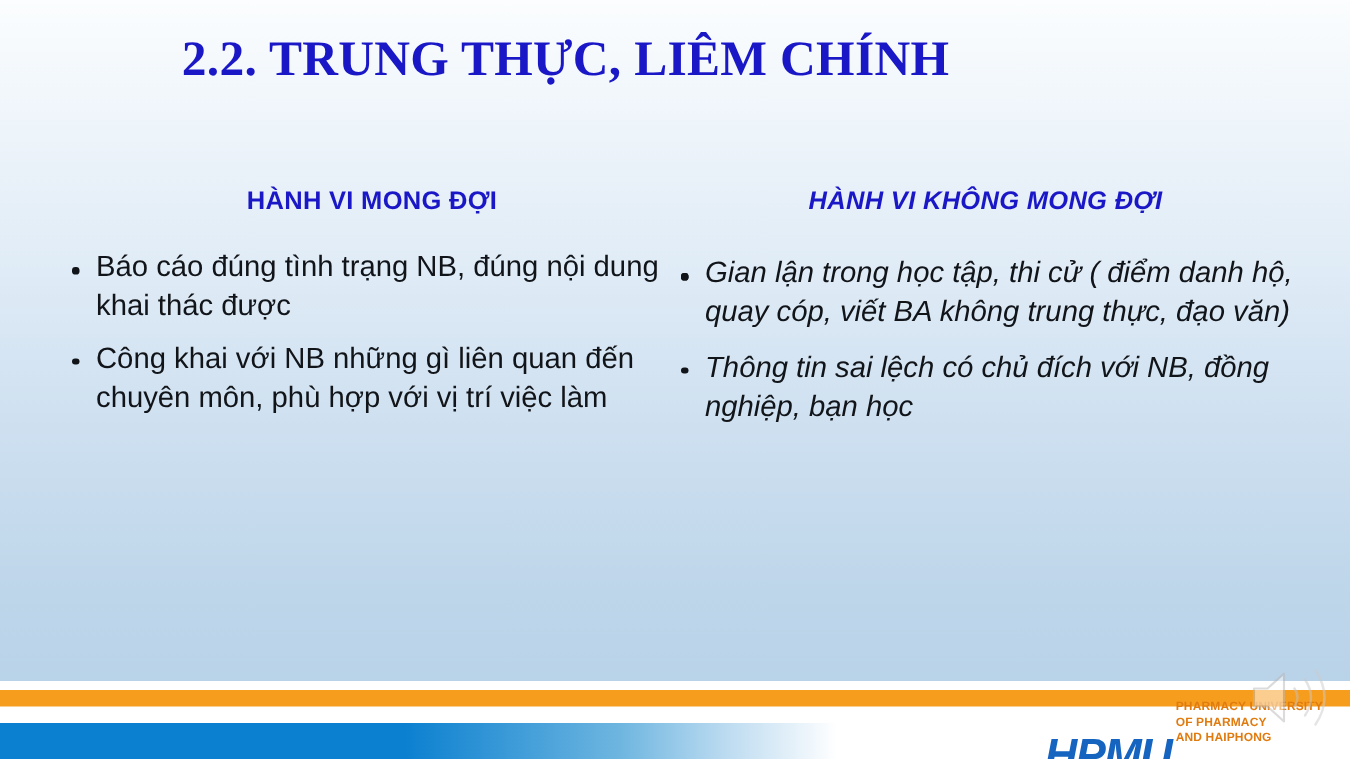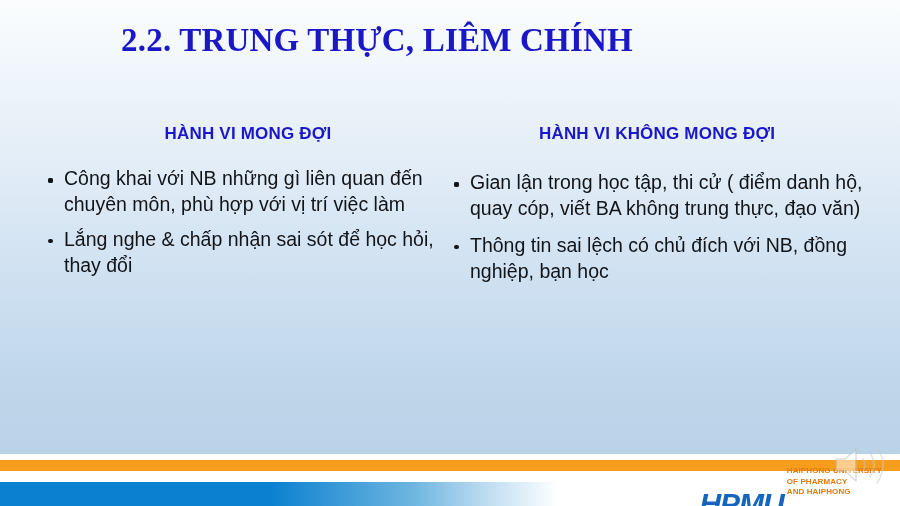--- a/index.html
+++ b/index.html
@@ -60,20 +60,21 @@
     position: absolute;
     top: 0;
   }
   .col-left {
     left: 46px;
     width: 410px;
   }
   .col-right {
     left: 452px;
     width: 420px;
+    font-style: italic;
   }
 
   .col-header {
     text-align: center;
     font-size: 17px;
     font-weight: bold;
     color: #1a17c7;
     letter-spacing: 0.2px;
     font-family: "Liberation Sans", sans-serif;
     white-space: nowrap;
@@ -196,28 +197,25 @@
 
   <div class="slide-title">2.2. TRUNG THỰC, LIÊM CHÍNH</div>
 
   <div class="columns">
 
     <div class="col col-left">
       <div class="col-header">HÀNH VI MONG ĐỢI</div>
       <ul class="bullets">
         <li class="bullet">
           <span class="bullet-dot"></span>
+          <span>Báo cáo đúng tình trạng NB, đúng nội dung khai thác được</span>
         </li>
         <li class="bullet">
           <span class="bullet-dot"></span>
           <span>Công khai với NB những gì liên quan đến chuyên môn, phù hợp với vị trí việc làm</span>
-        </li>
-        <li class="bullet">
-          <span class="bullet-dot"></span>
-          <span>Lắng nghe &amp; chấp nhận sai sót để học hỏi, thay đổi</span>
         </li>
       </ul>
     </div>
 
     <div class="col col-right">
       <div class="col-header">HÀNH VI KHÔNG MONG ĐỢI</div>
       <ul class="bullets">
         <li class="bullet">
           <span class="bullet-dot"></span>
         </li>
@@ -235,21 +233,21 @@
   </div>
 
   <div class="footer">
     <div class="footer-white"></div>
     <div class="footer-orange"></div>
     <div class="footer-blue"></div>
 
     <div class="logo">
       <span class="logo-mark">HPMU</span>
       <span class="logo-text">
-        <span>HAIPHONG UNIVERSITY</span><br>
+        <span>PHARMACY UNIVERSITY</span><br>
         <span>OF PHARMACY</span><br>
         <span>AND HAIPHONG</span>
       </span>
     </div>
 
     <svg class="speaker-icon" viewBox="0 0 62 46">
       <path d="M6 17 H15 L26 7 V39 L15 29 H6 Z" fill="#ffffff" stroke="#b9b9b9" stroke-width="1.4" stroke-linejoin="round"></path>
       <path d="M33 17 Q37 23 33 29" fill="none" stroke="#c2c2c2" stroke-width="1.6" stroke-linecap="round"></path>
       <path d="M40 11 Q48 23 40 35" fill="none" stroke="#c8c8c8" stroke-width="1.6" stroke-linecap="round"></path>
       <path d="M47 5 Q59 23 47 41" fill="none" stroke="#cccccc" stroke-width="1.6" stroke-linecap="round"></path>

